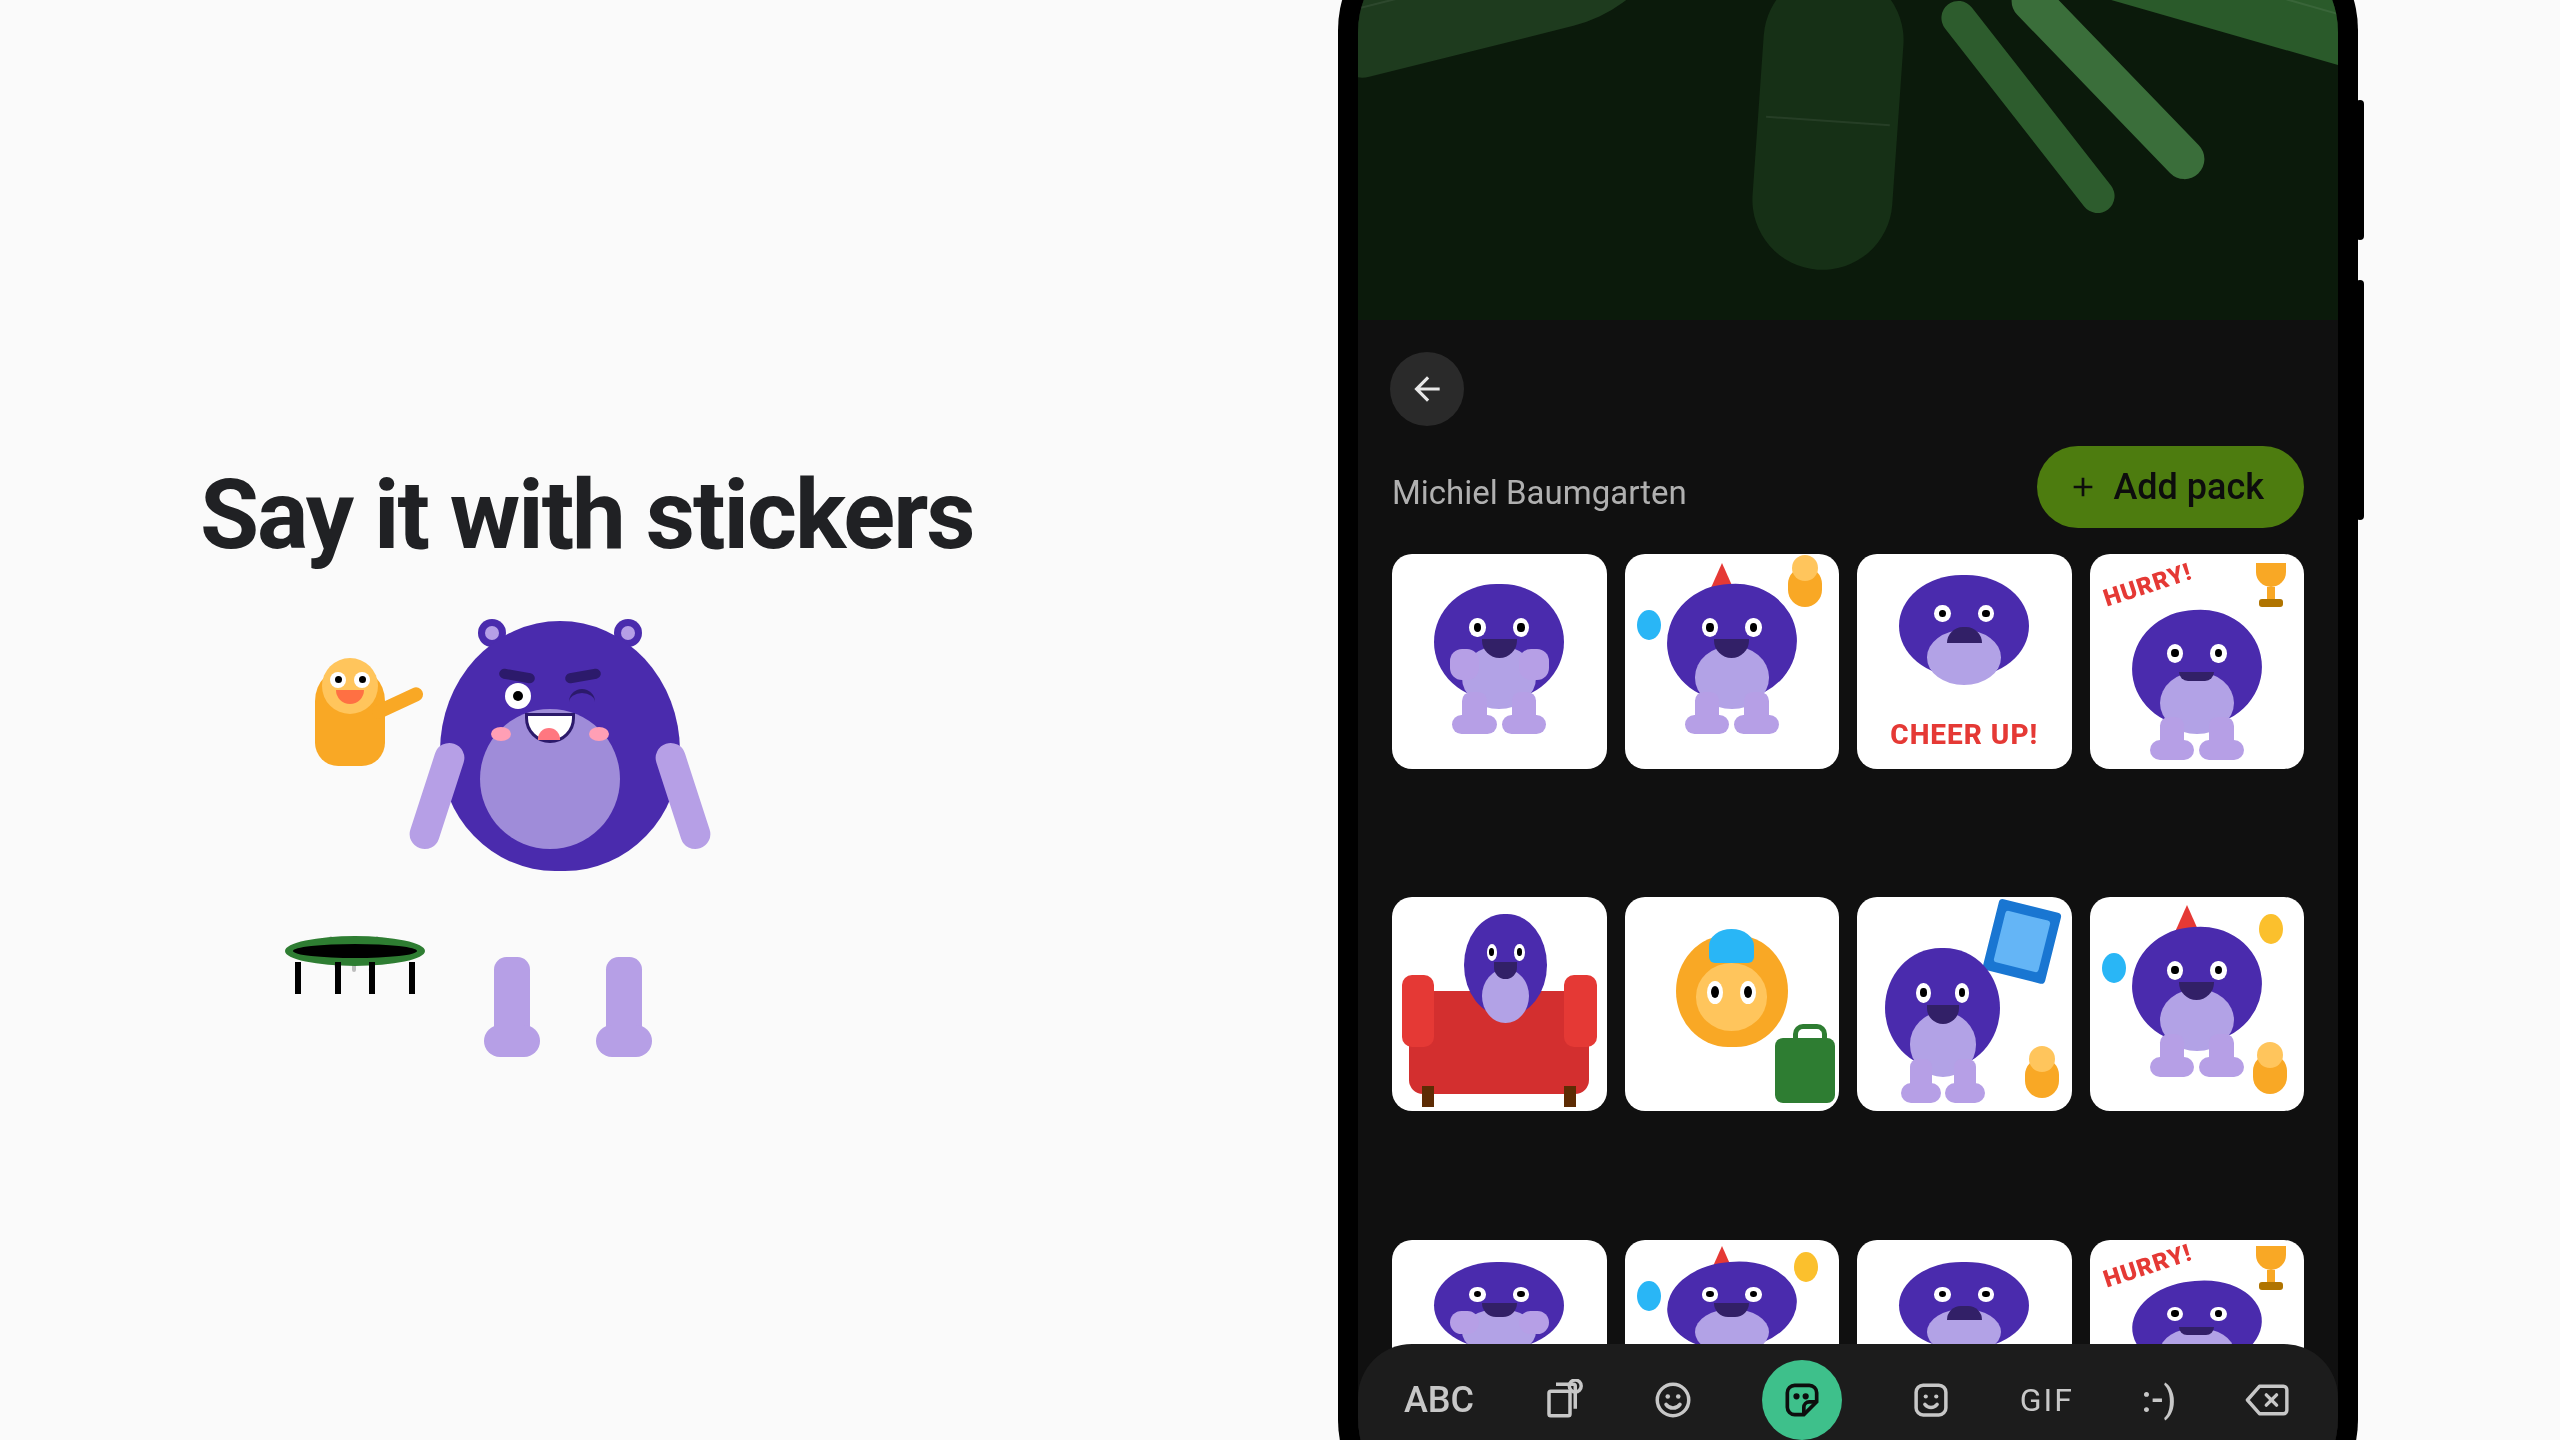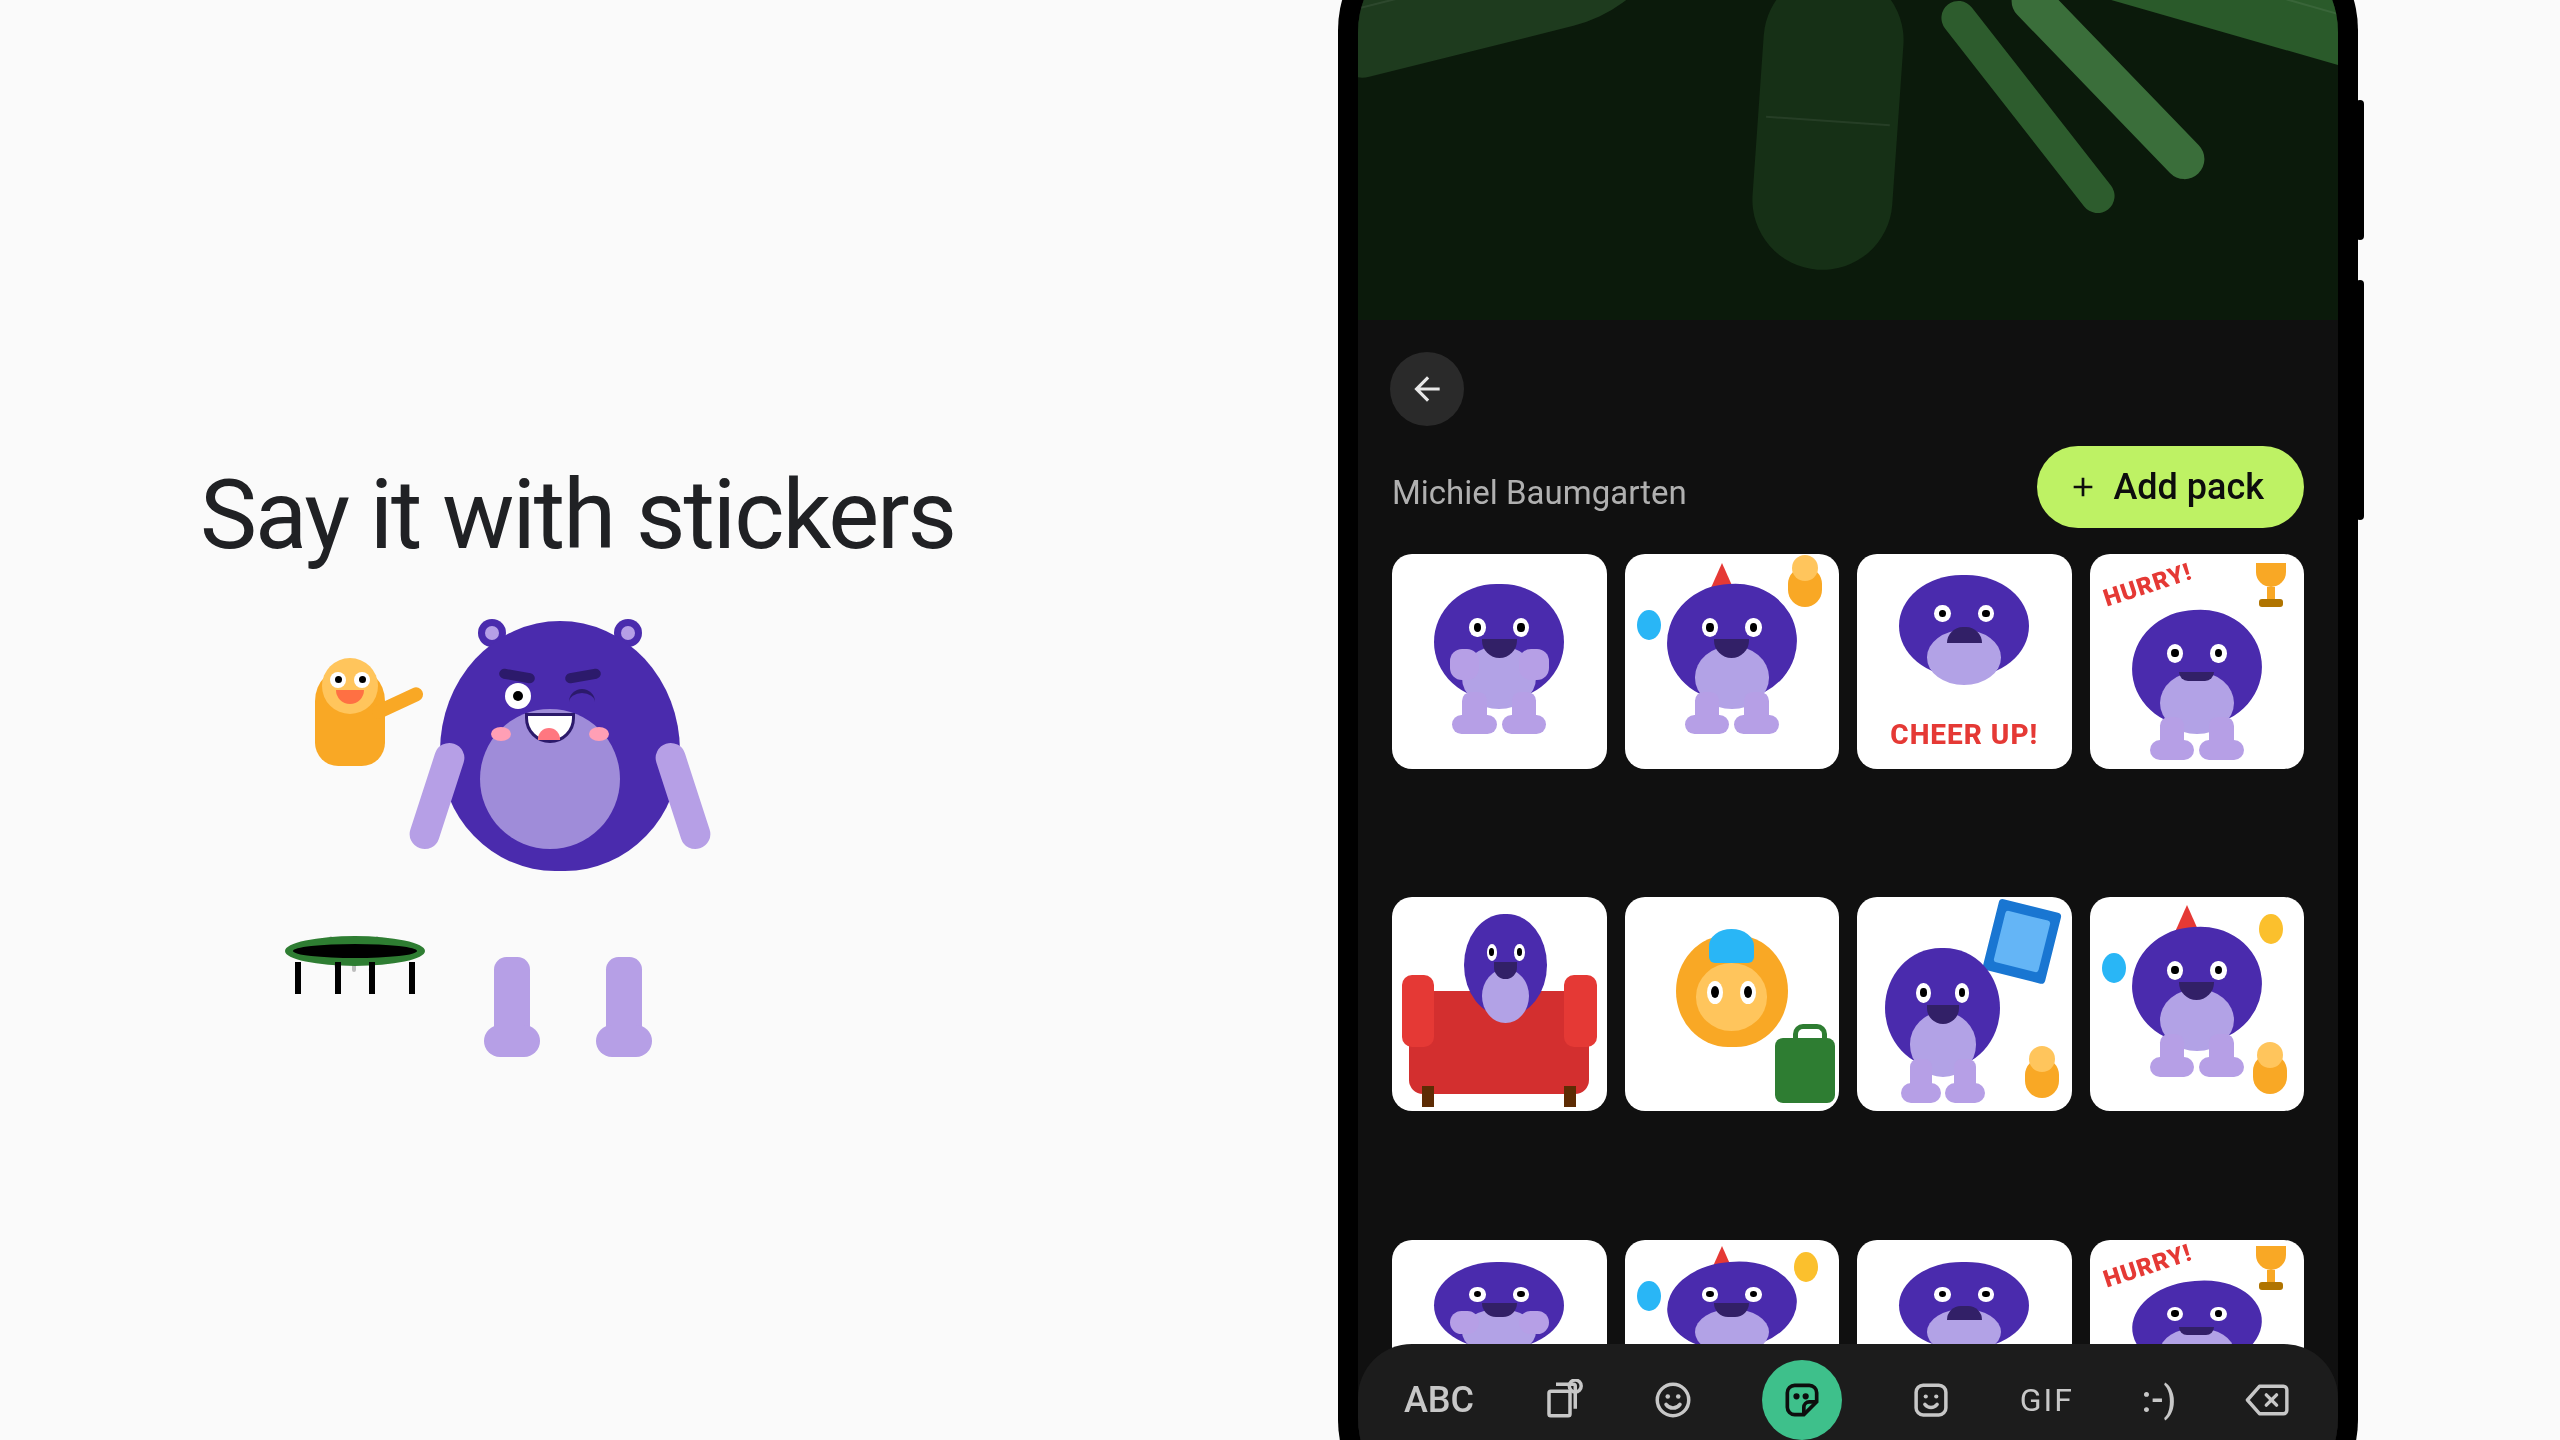--- a/index.html
+++ b/index.html
@@ -29,21 +29,21 @@
   top: 0;
   bottom: 0;
   width: 960px;
   display: flex;
   flex-direction: column;
   justify-content: center;
   align-items: flex-start;
 }
 .headline {
   font-size: 96px;
-  font-weight: 400;
+  font-weight: 700;
   color: #202124;
   margin-bottom: 50px;
   letter-spacing: -2px;
 }
 .hero-sticker {
   width: 420px;
   height: 360px;
   position: relative;
   margin-left: 90px;
 }
@@ -151,21 +151,21 @@
 }
 .panel-top { display:flex; align-items:center; padding:32px 32px 20px; }
 .back-btn {
   width:74px; height:74px; border-radius:50%; background:#2a2a2a;
   display:flex; align-items:center; justify-content:center;
 }
 .pack-header { padding:0 34px 22px; display:flex; align-items:center; justify-content:space-between; }
 .pack-text .pack-title { color:#fff; font-size:62px; font-weight:500; }
 .pack-text .pack-author { color:#B0B0B0; font-size:33px; margin-top:10px; }
 .add-pack-btn {
-  background:#bef264; color:#0d0d0d; border:none;
+  background:#4d7c0f; color:#0d0d0d; border:none;
   padding:0 40px 0 30px; height:82px; border-radius:42px;
   display:flex; align-items:center; gap:14px; font-size:36px; font-weight:500;
 }
 
 .sticker-grid {
   flex:1; padding:4px 34px 0; display:grid;
   grid-template-columns: repeat(4, 1fr); gap:18px;
   overflow:hidden;
 }
 .sticker {

